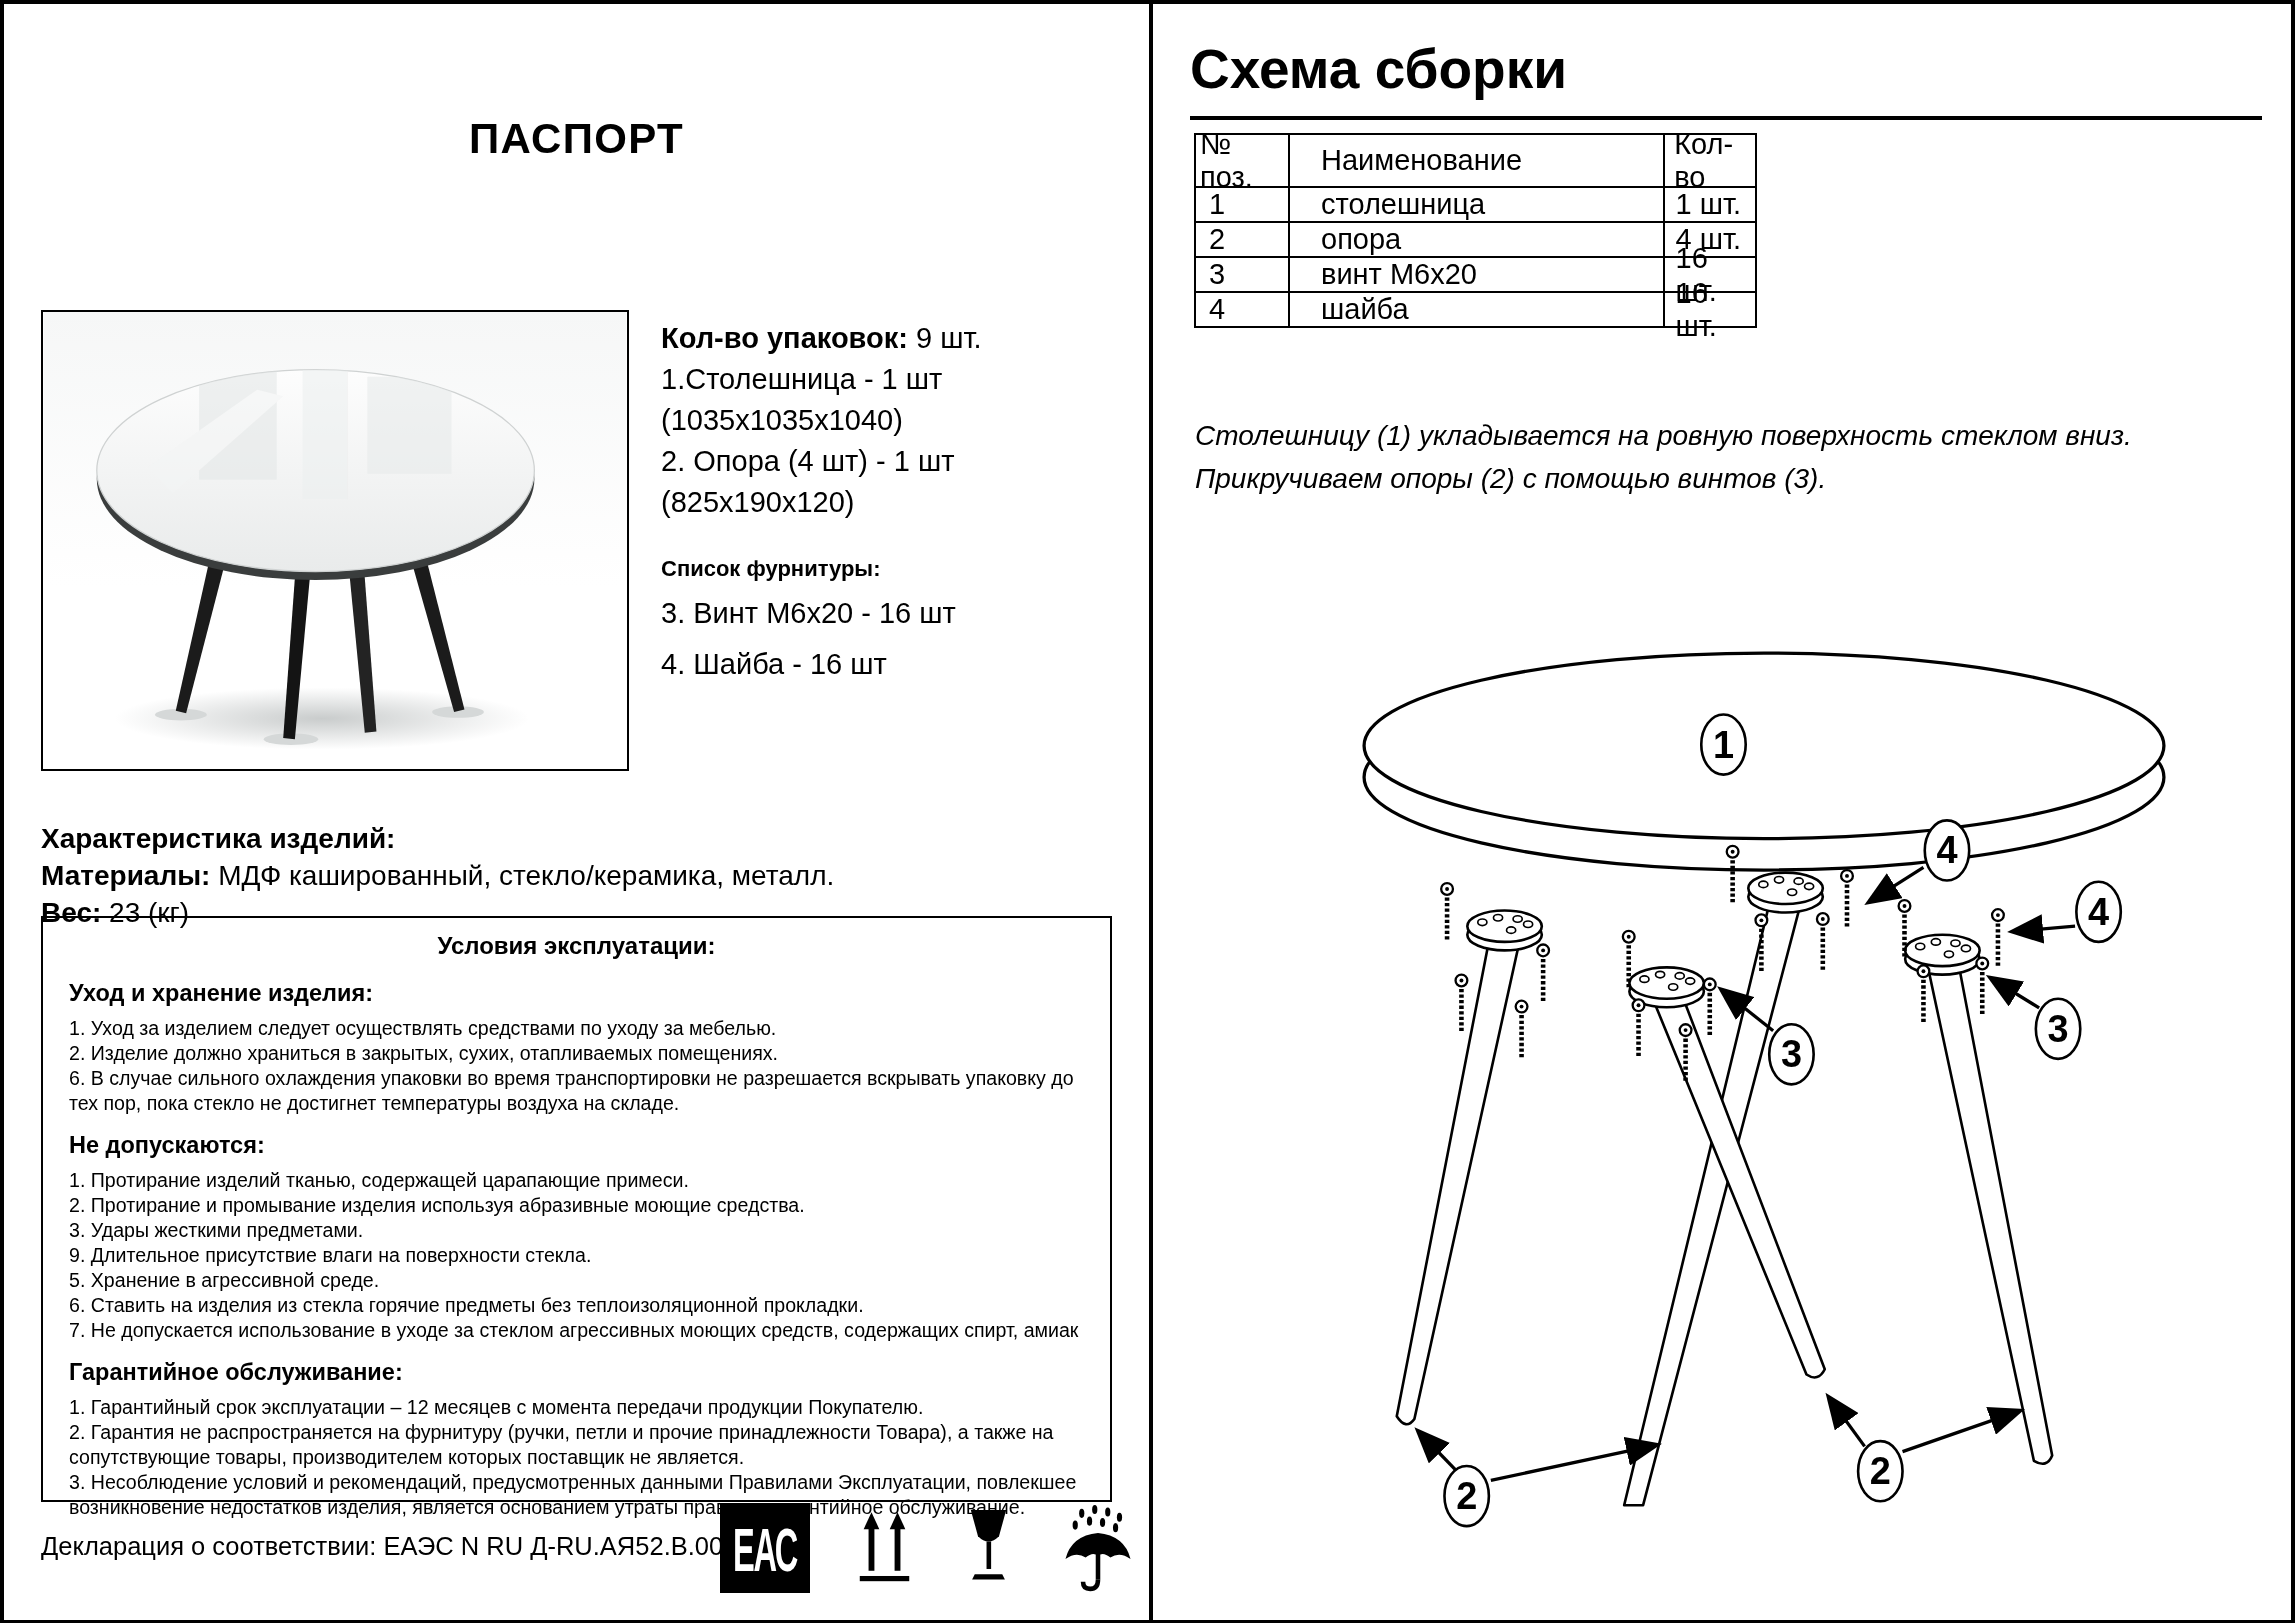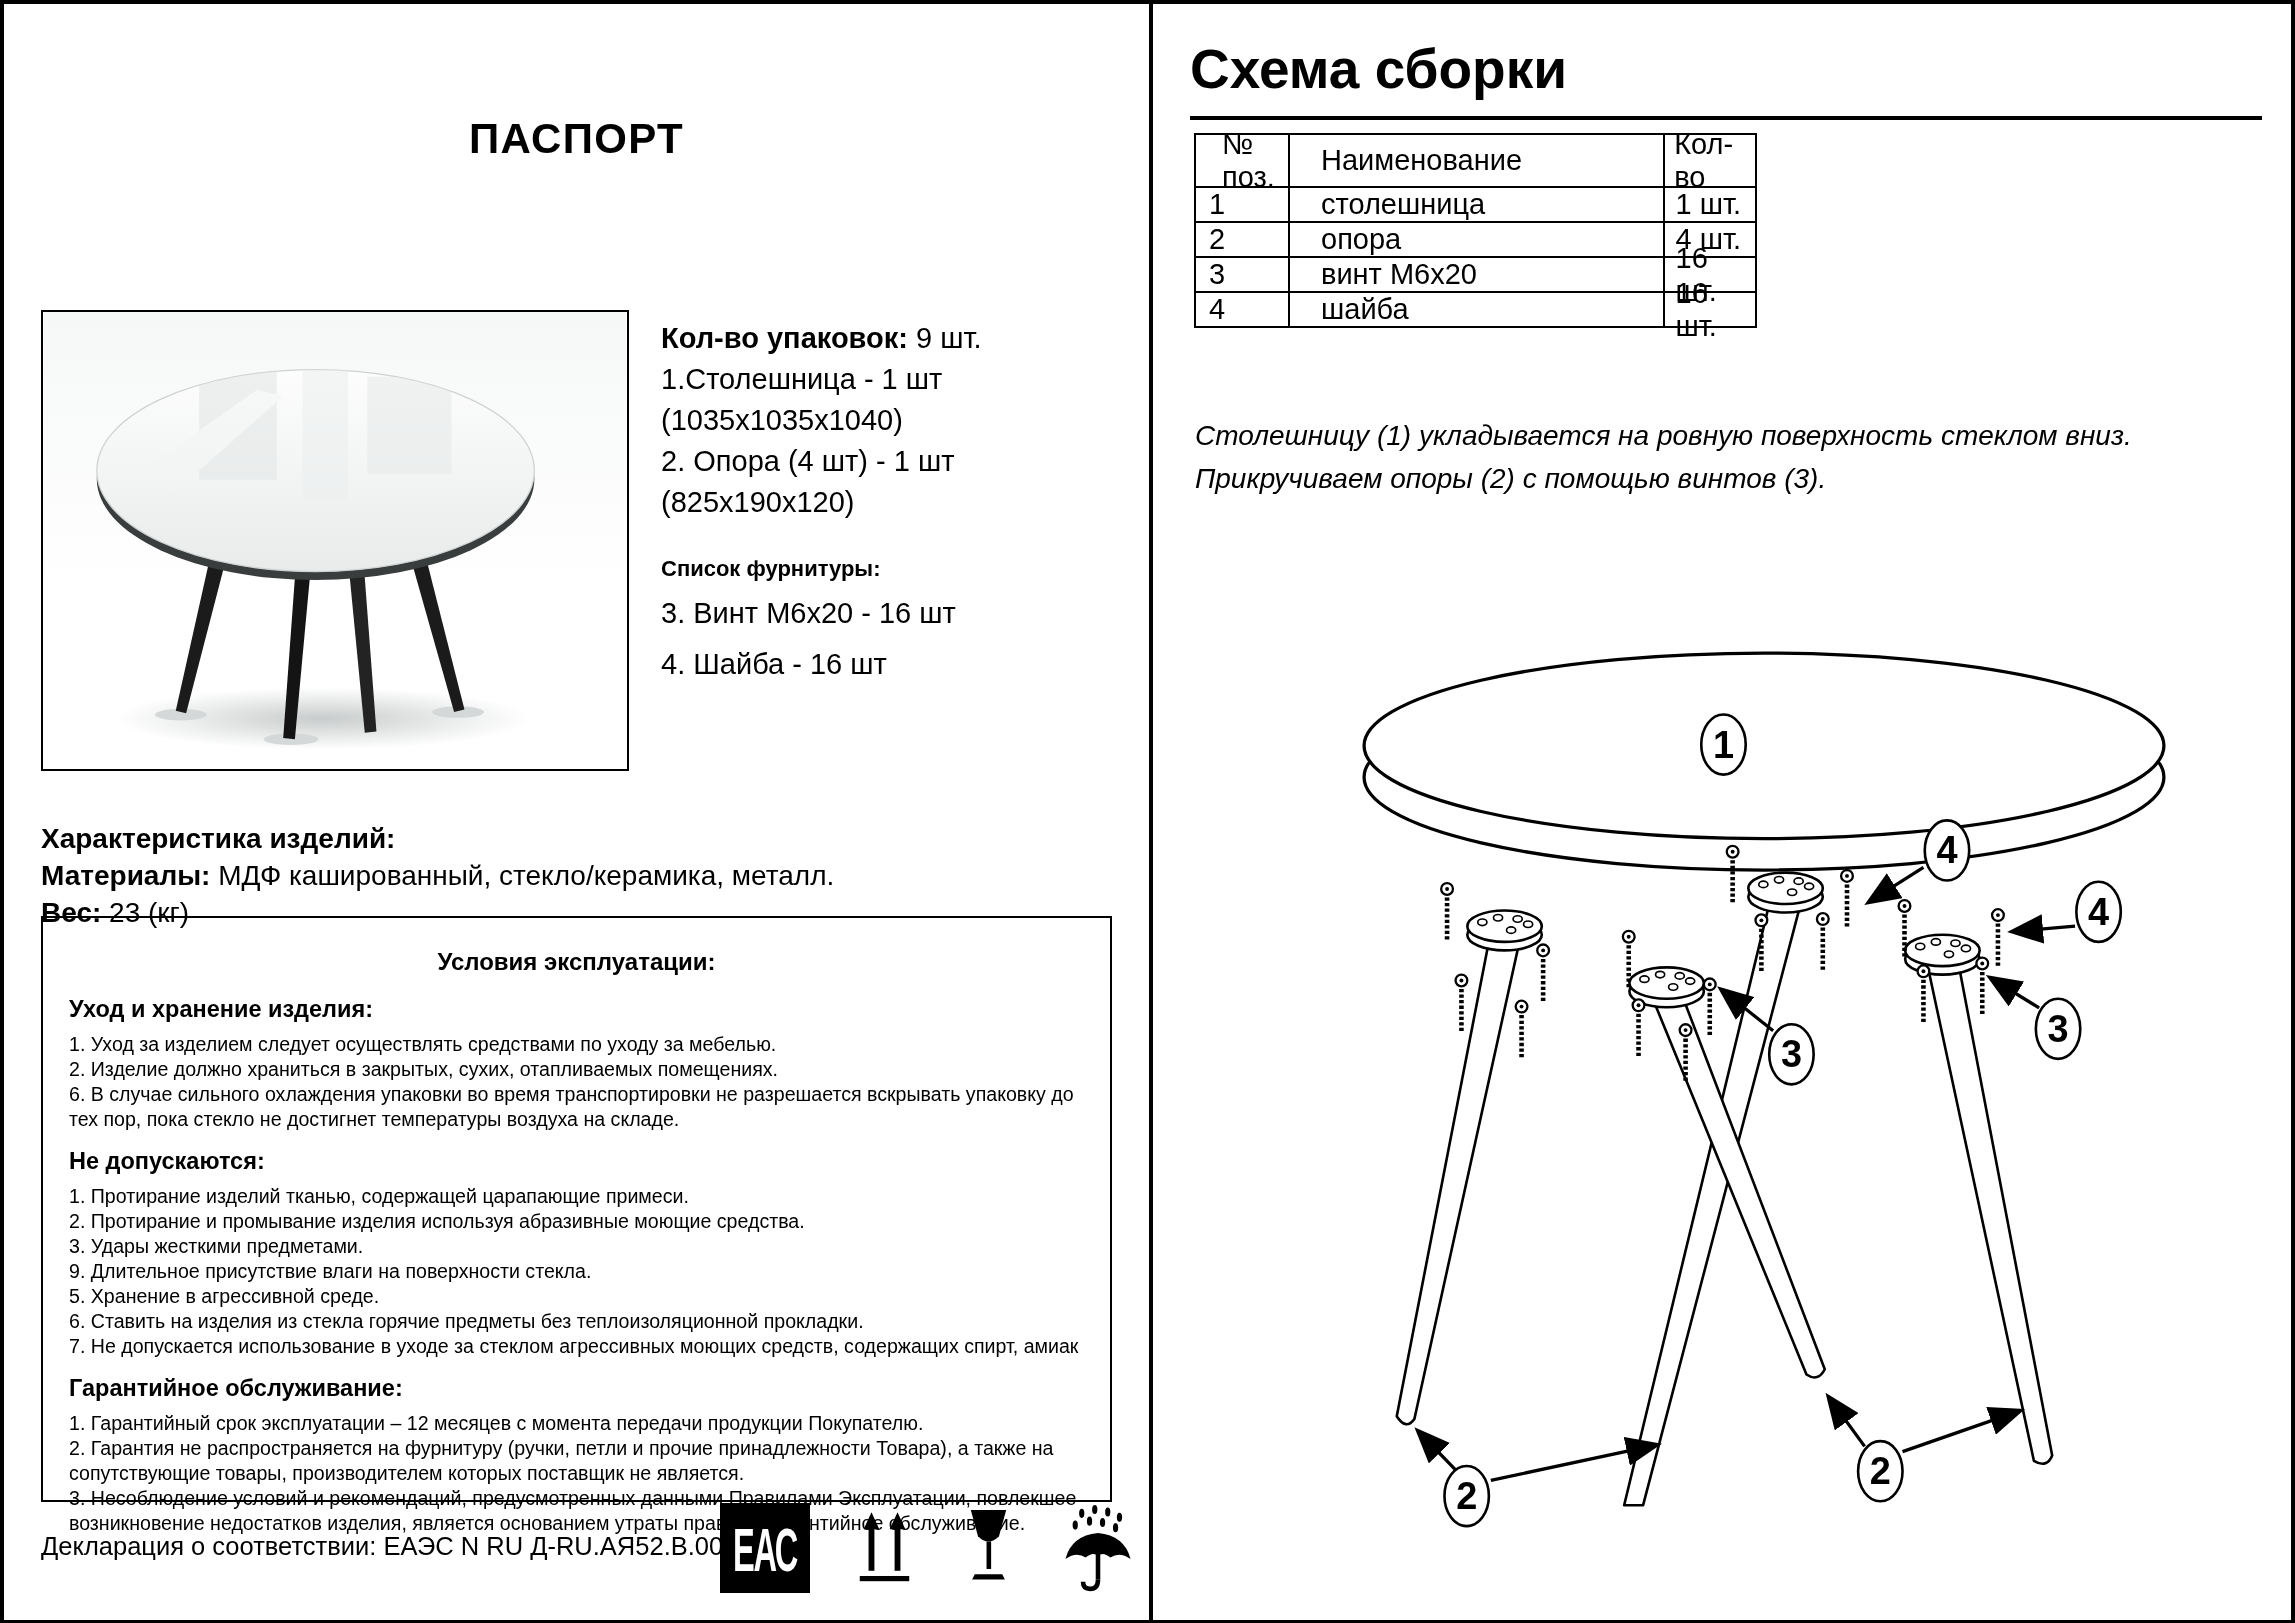--- a/index.html
+++ b/index.html
@@ -21,41 +21,41 @@
   .photo-box svg{display:block;width:100%;height:100%;}
   .pack-col{position:absolute;left:657px;top:314px;width:458px;}
   .pack-line{font-size:29px;line-height:41px;}
   .pack-label,.bold{font-weight:bold;}
   .hw-title{font-size:22px;font-weight:bold;margin-top:26px;line-height:39px;}
   .hw-line{font-size:29px;line-height:51px;}
   .chars{position:absolute;left:37px;top:816px;width:1072px;}
   .chars-line{font-size:28px;line-height:37px;}
   .cond-box{position:absolute;left:37px;top:912px;width:1071px;height:586px;
     border:2.6px solid #000;padding:14.4px 26px;}
-  .cb-title{text-align:center;font-size:24px;font-weight:bold;margin-bottom:19.6px;margin-top:16px;}
+  .cb-title{text-align:center;font-size:24px;font-weight:bold;margin-bottom:19.6px;}
   .cb-sub{font-size:23.5px;font-weight:bold;margin:15.7px 0 9.2px;}
   .cb-line{font-size:19.6px;line-height:25px;}
   .decl{position:absolute;left:37px;top:1528px;font-size:25.5px;}
   .icons{position:absolute;left:716px;top:1495px;height:98px;display:flex;align-items:center;gap:39px;}
   .icons svg{display:block;}
 
   
   .scheme-title{position:absolute;left:37px;top:33px;font-size:55px;font-weight:bold;}
   .title-rule{position:absolute;left:37px;top:112px;width:1072px;height:3.9px;background:#000;}
   .ptable{position:absolute;left:41px;top:129px;display:grid;
     grid-template-columns:92px 375px 92px;border:2px solid #000;}
   .ptable-rows{display:contents;}
   .prow{display:contents;}
   .hcell{height:51px;display:flex;align-items:center;font-size:29px;}
   .pcell{height:35px;display:flex;align-items:center;font-size:29px;
     border-top:2px solid #000;border-left:2px solid #000;}
   .pcell.c0{border-left:none;padding-left:13px;}
   .pcell.c1{padding-left:31px;}
   .pcell.c2{padding-left:10.5px;}
-  .hc0{padding-left:26px;}
+  .hc0{padding-left:4px;}
   .hc1,.hc2{border-left:2px solid #000;}
   .hc1{padding-left:31px;}
   .hc2{padding-left:9.2px;}
   .instructions{position:absolute;left:42px;top:410px;width:1059px;}
   .instr-line{font-size:28px;line-height:43px;font-style:italic;}
   .diagram{position:absolute;left:186px;top:636px;width:850px;height:941px;}
 </style>
 </head>
 <body>
 

